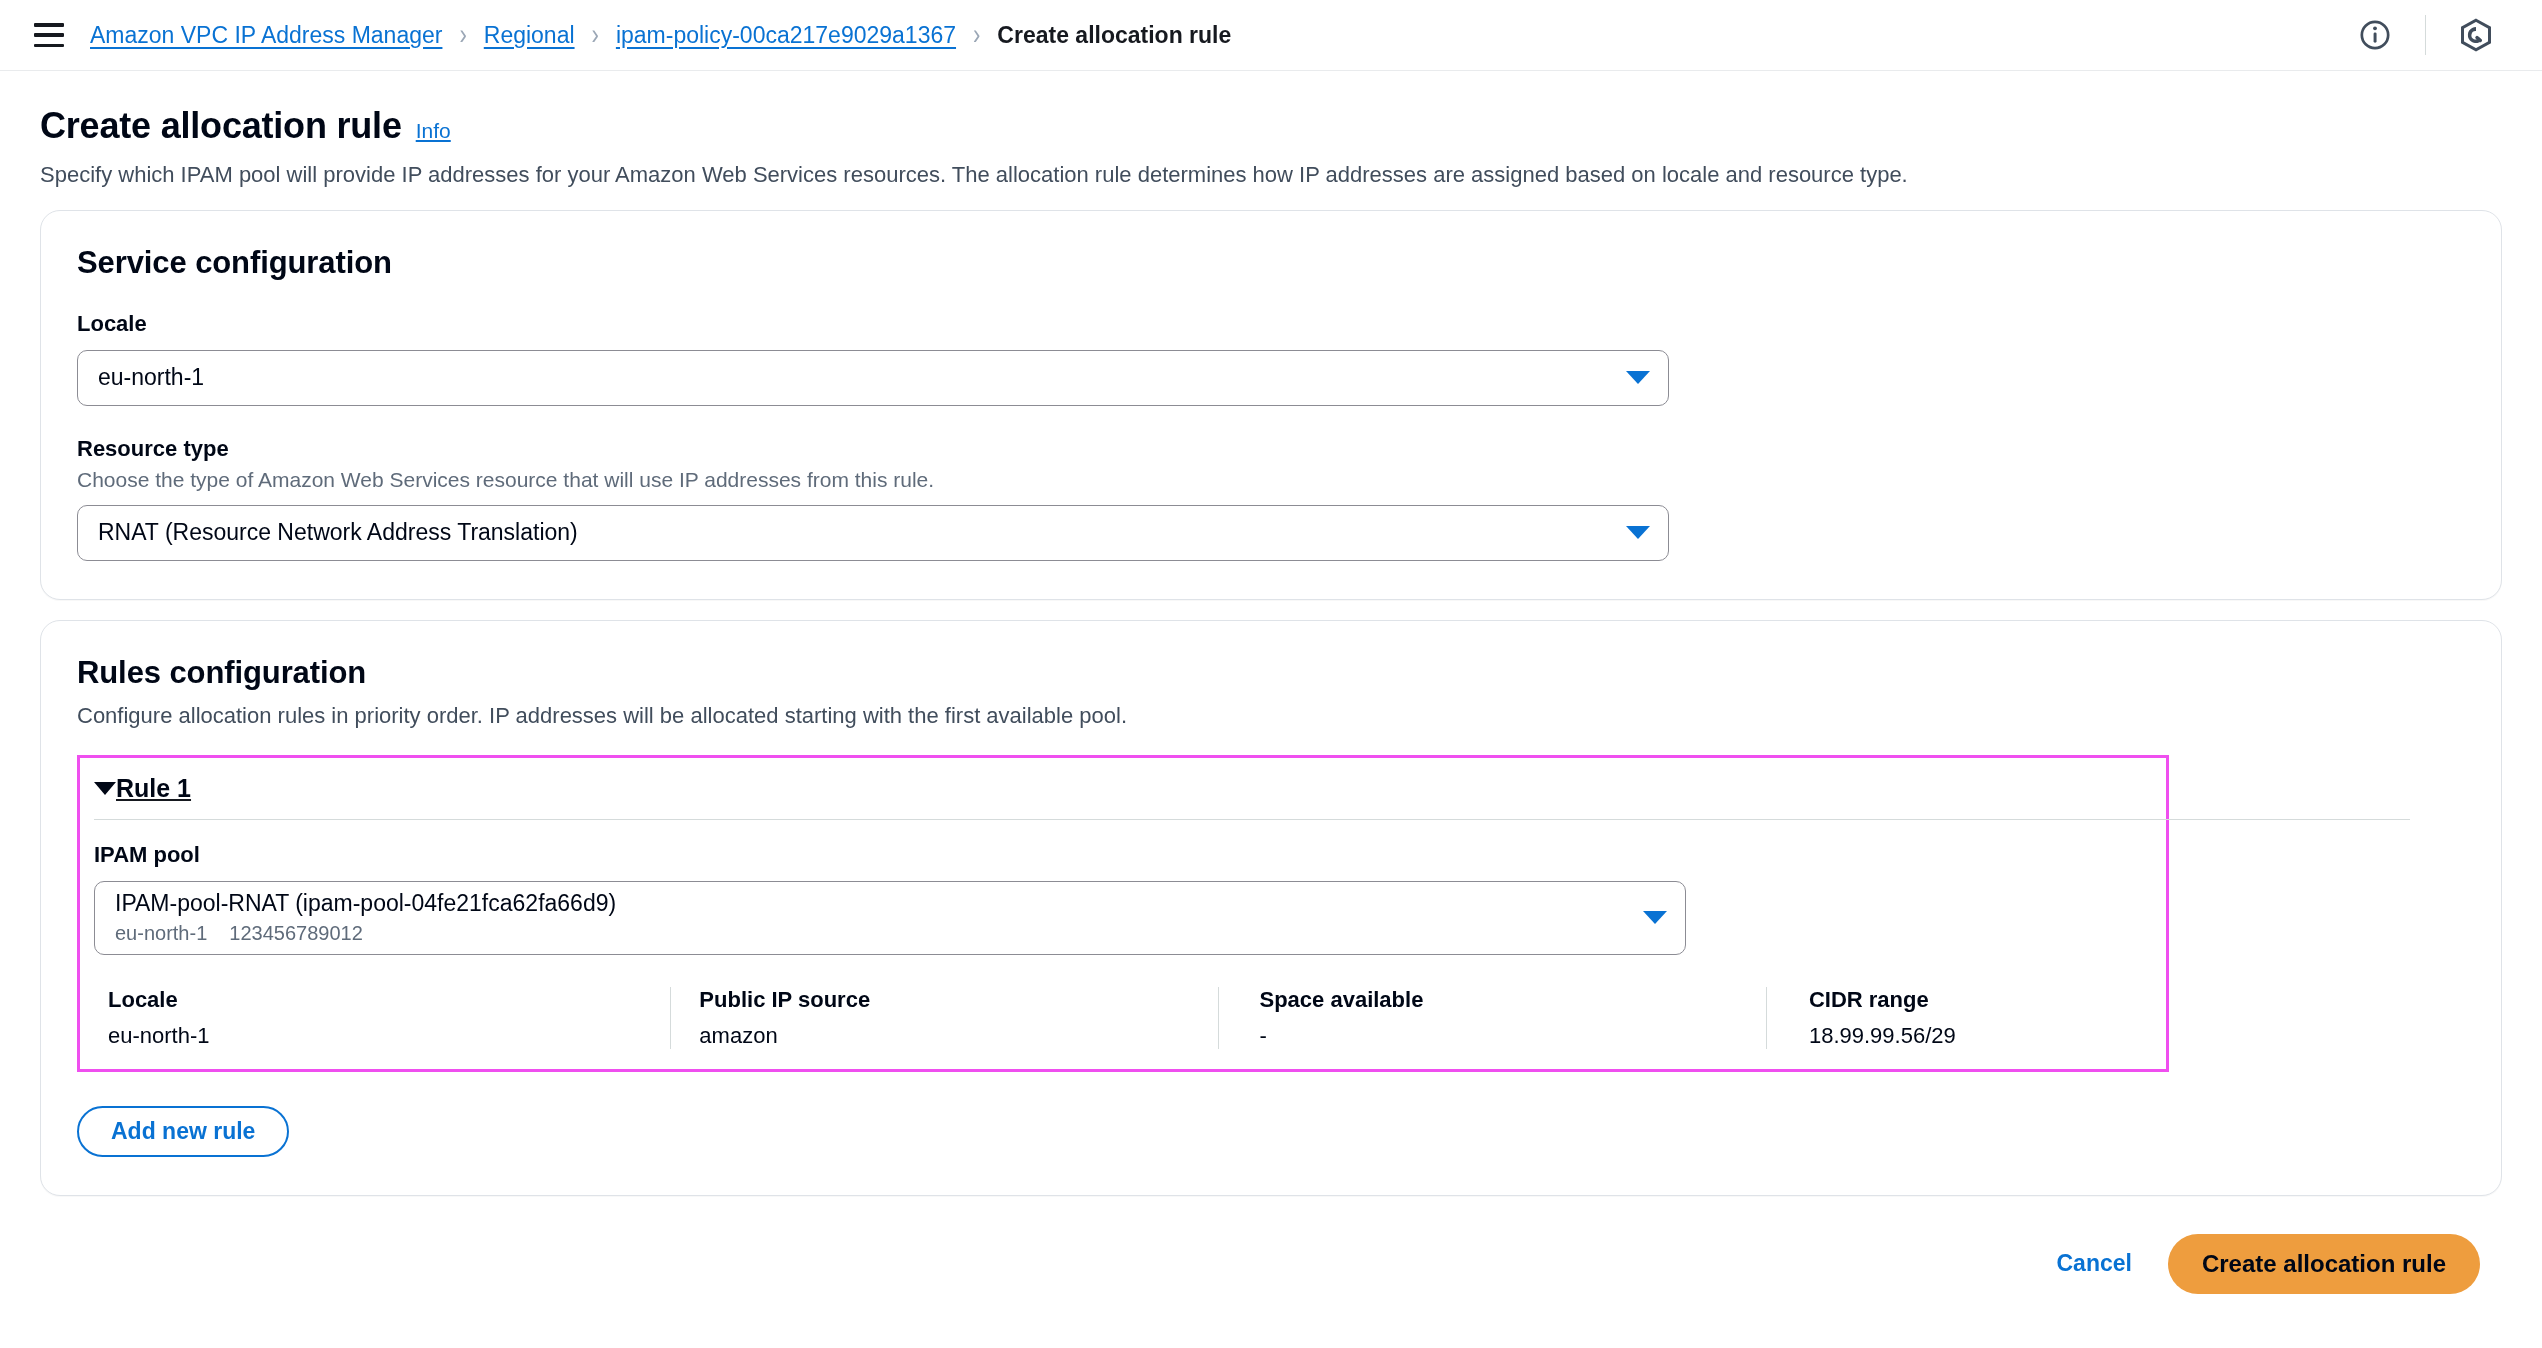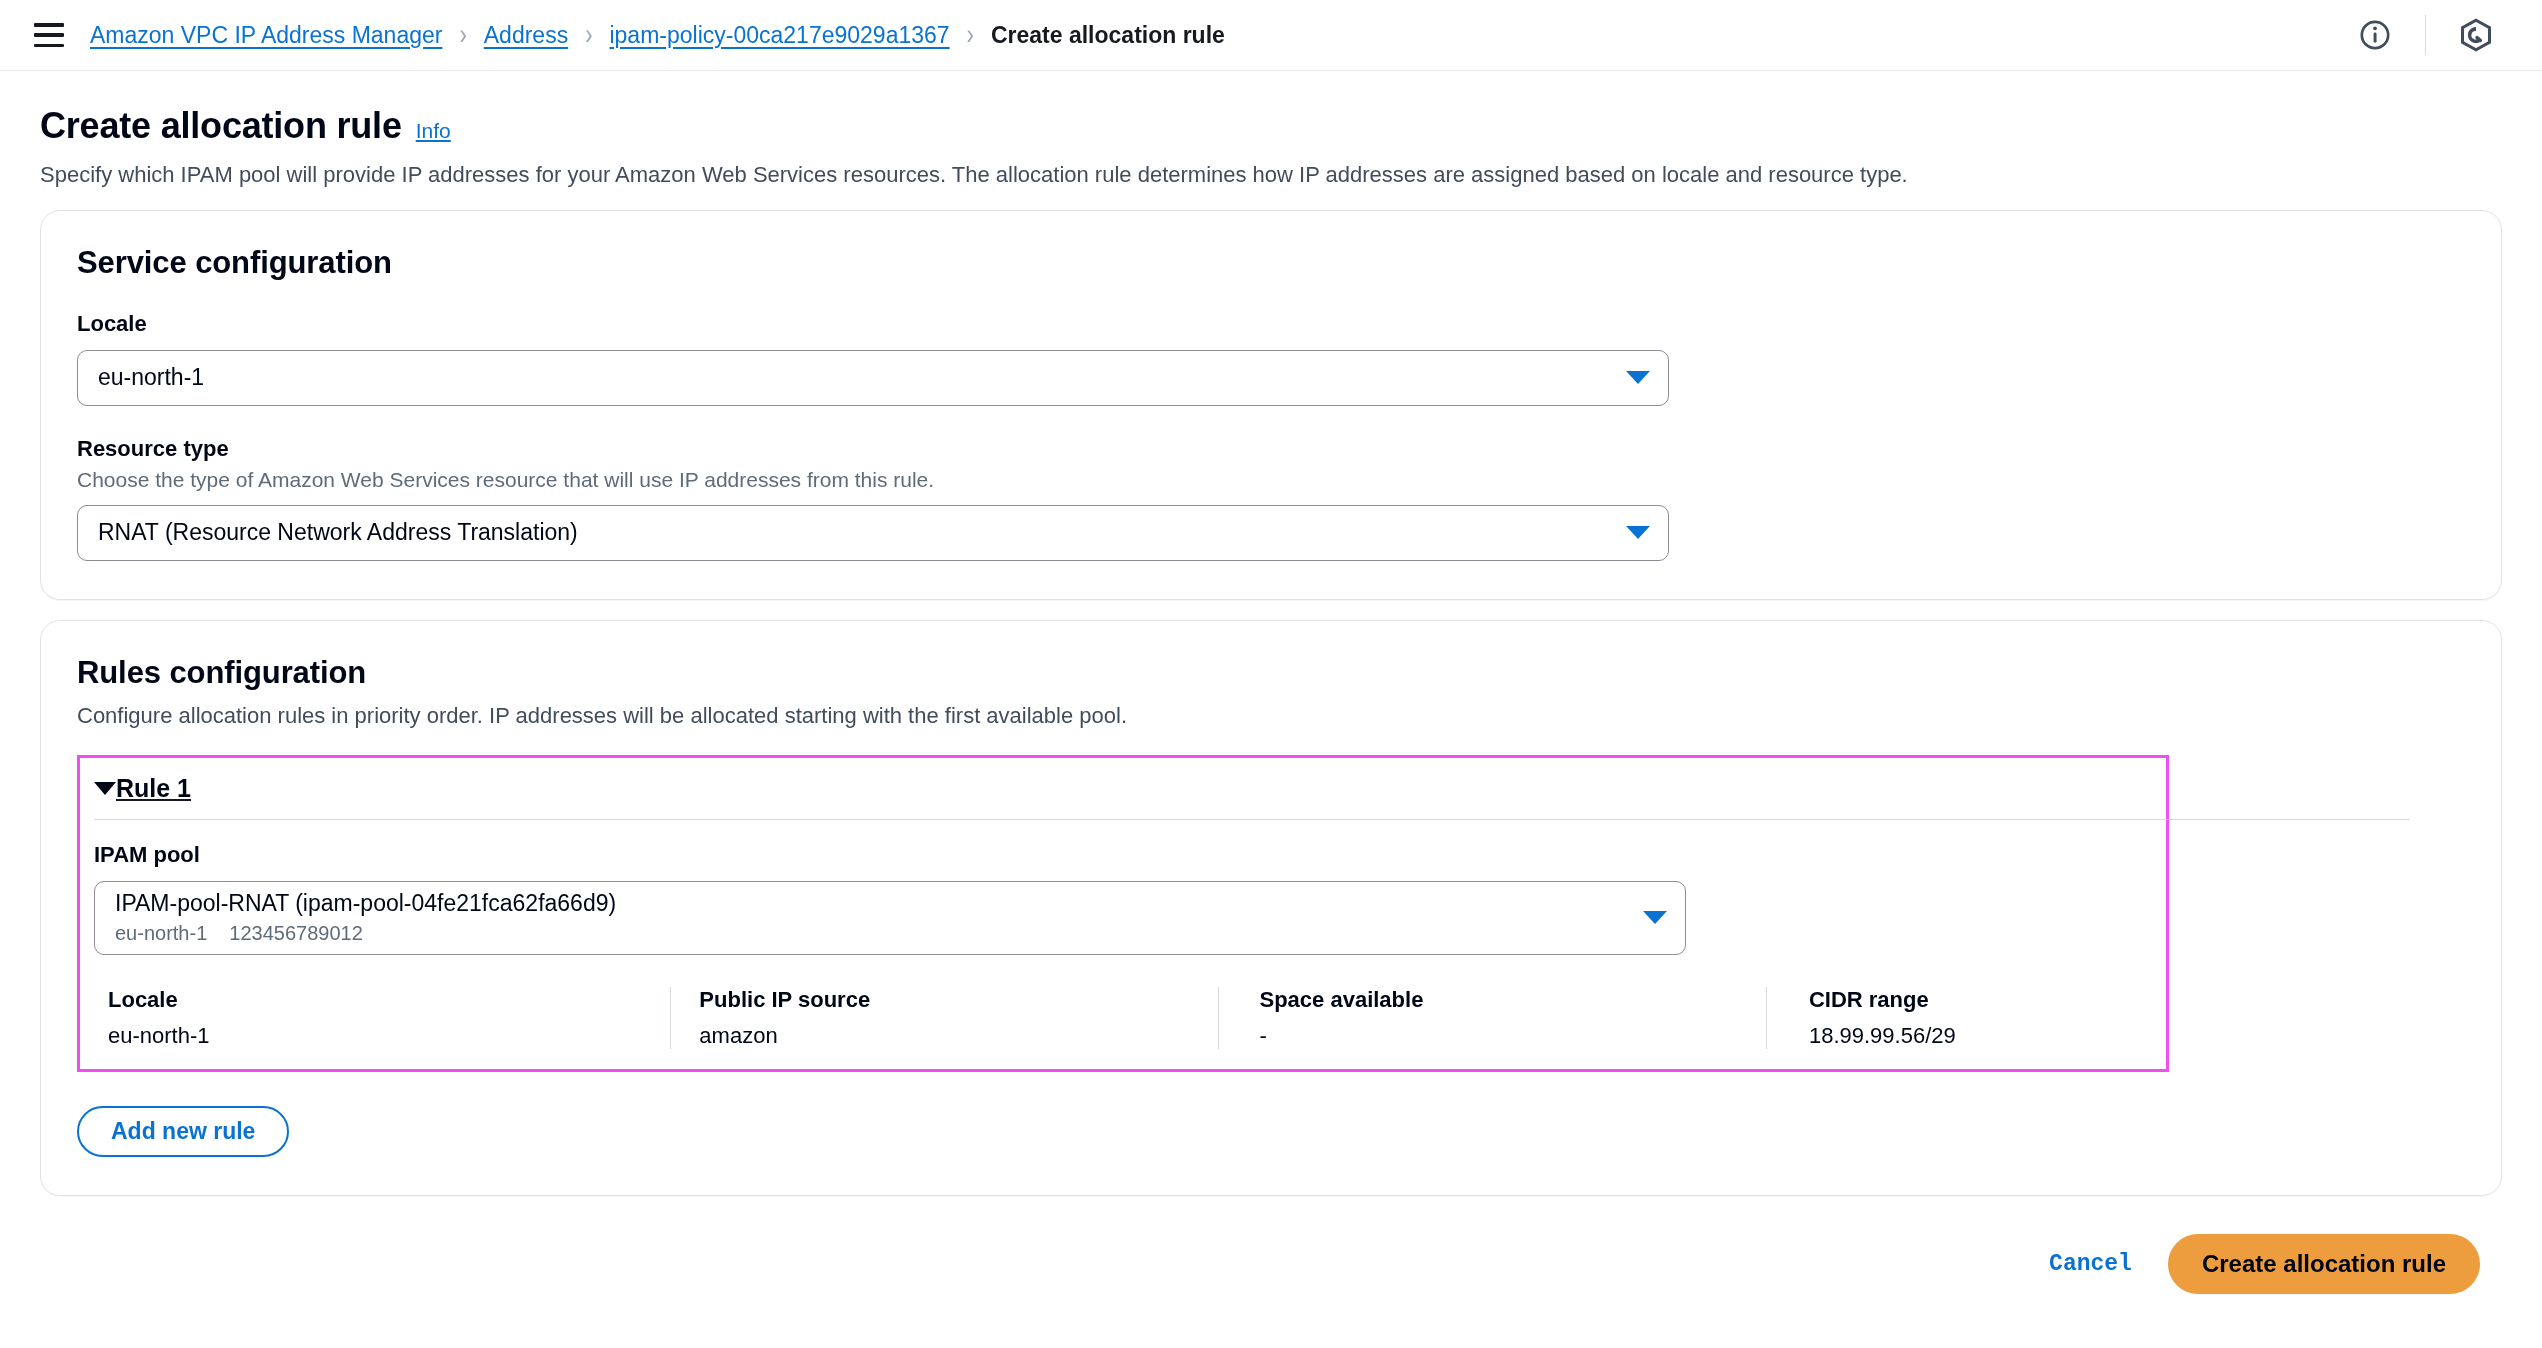--- a/index.html
+++ b/index.html
@@ -267,21 +267,21 @@
     margin-top: 38px;
     padding-right: 22px;
   }
   .btn-link {
     font-size: 23px;
     color: #0972d3;
     font-weight: 700;
     cursor: pointer;
     background: none;
     border: none;
-    font-family: Liberation Mono, monospace;
+    font-family: Liberation Sans, sans-serif;
   }
   .btn-primary {
     height: 60px;
     padding: 0 34px;
     background: #ee9d3e;
     border: none;
     border-radius: 30px;
     font-size: 24px;
     font-weight: 700;
     color: #000716;
@@ -296,21 +296,21 @@
 
   <div class="hamburger">
     <span></span>
     <span></span>
     <span></span>
   </div>
 
   <div class="breadcrumb">
     <span class="bc-link">Amazon VPC IP Address Manager</span>
     <span class="bc-sep">›</span>
-    <span class="bc-link">Address</span>
+    <span class="bc-link">Regional</span>
     <span class="bc-sep">›</span>
     <span class="bc-link">ipam-policy-00ca217e9029a1367</span>
     <span class="bc-sep">›</span>
     <span class="bc-current">Create allocation rule</span>
   </div>
 
   <div class="topbar-right">
     <div class="tb-icon">
       <svg width="34" height="34" viewBox="0 0 24 24" aria-hidden="true">
         <circle cx="12" cy="12" r="9.3" fill="none" stroke="#414d5c" stroke-width="1.9"></circle>

